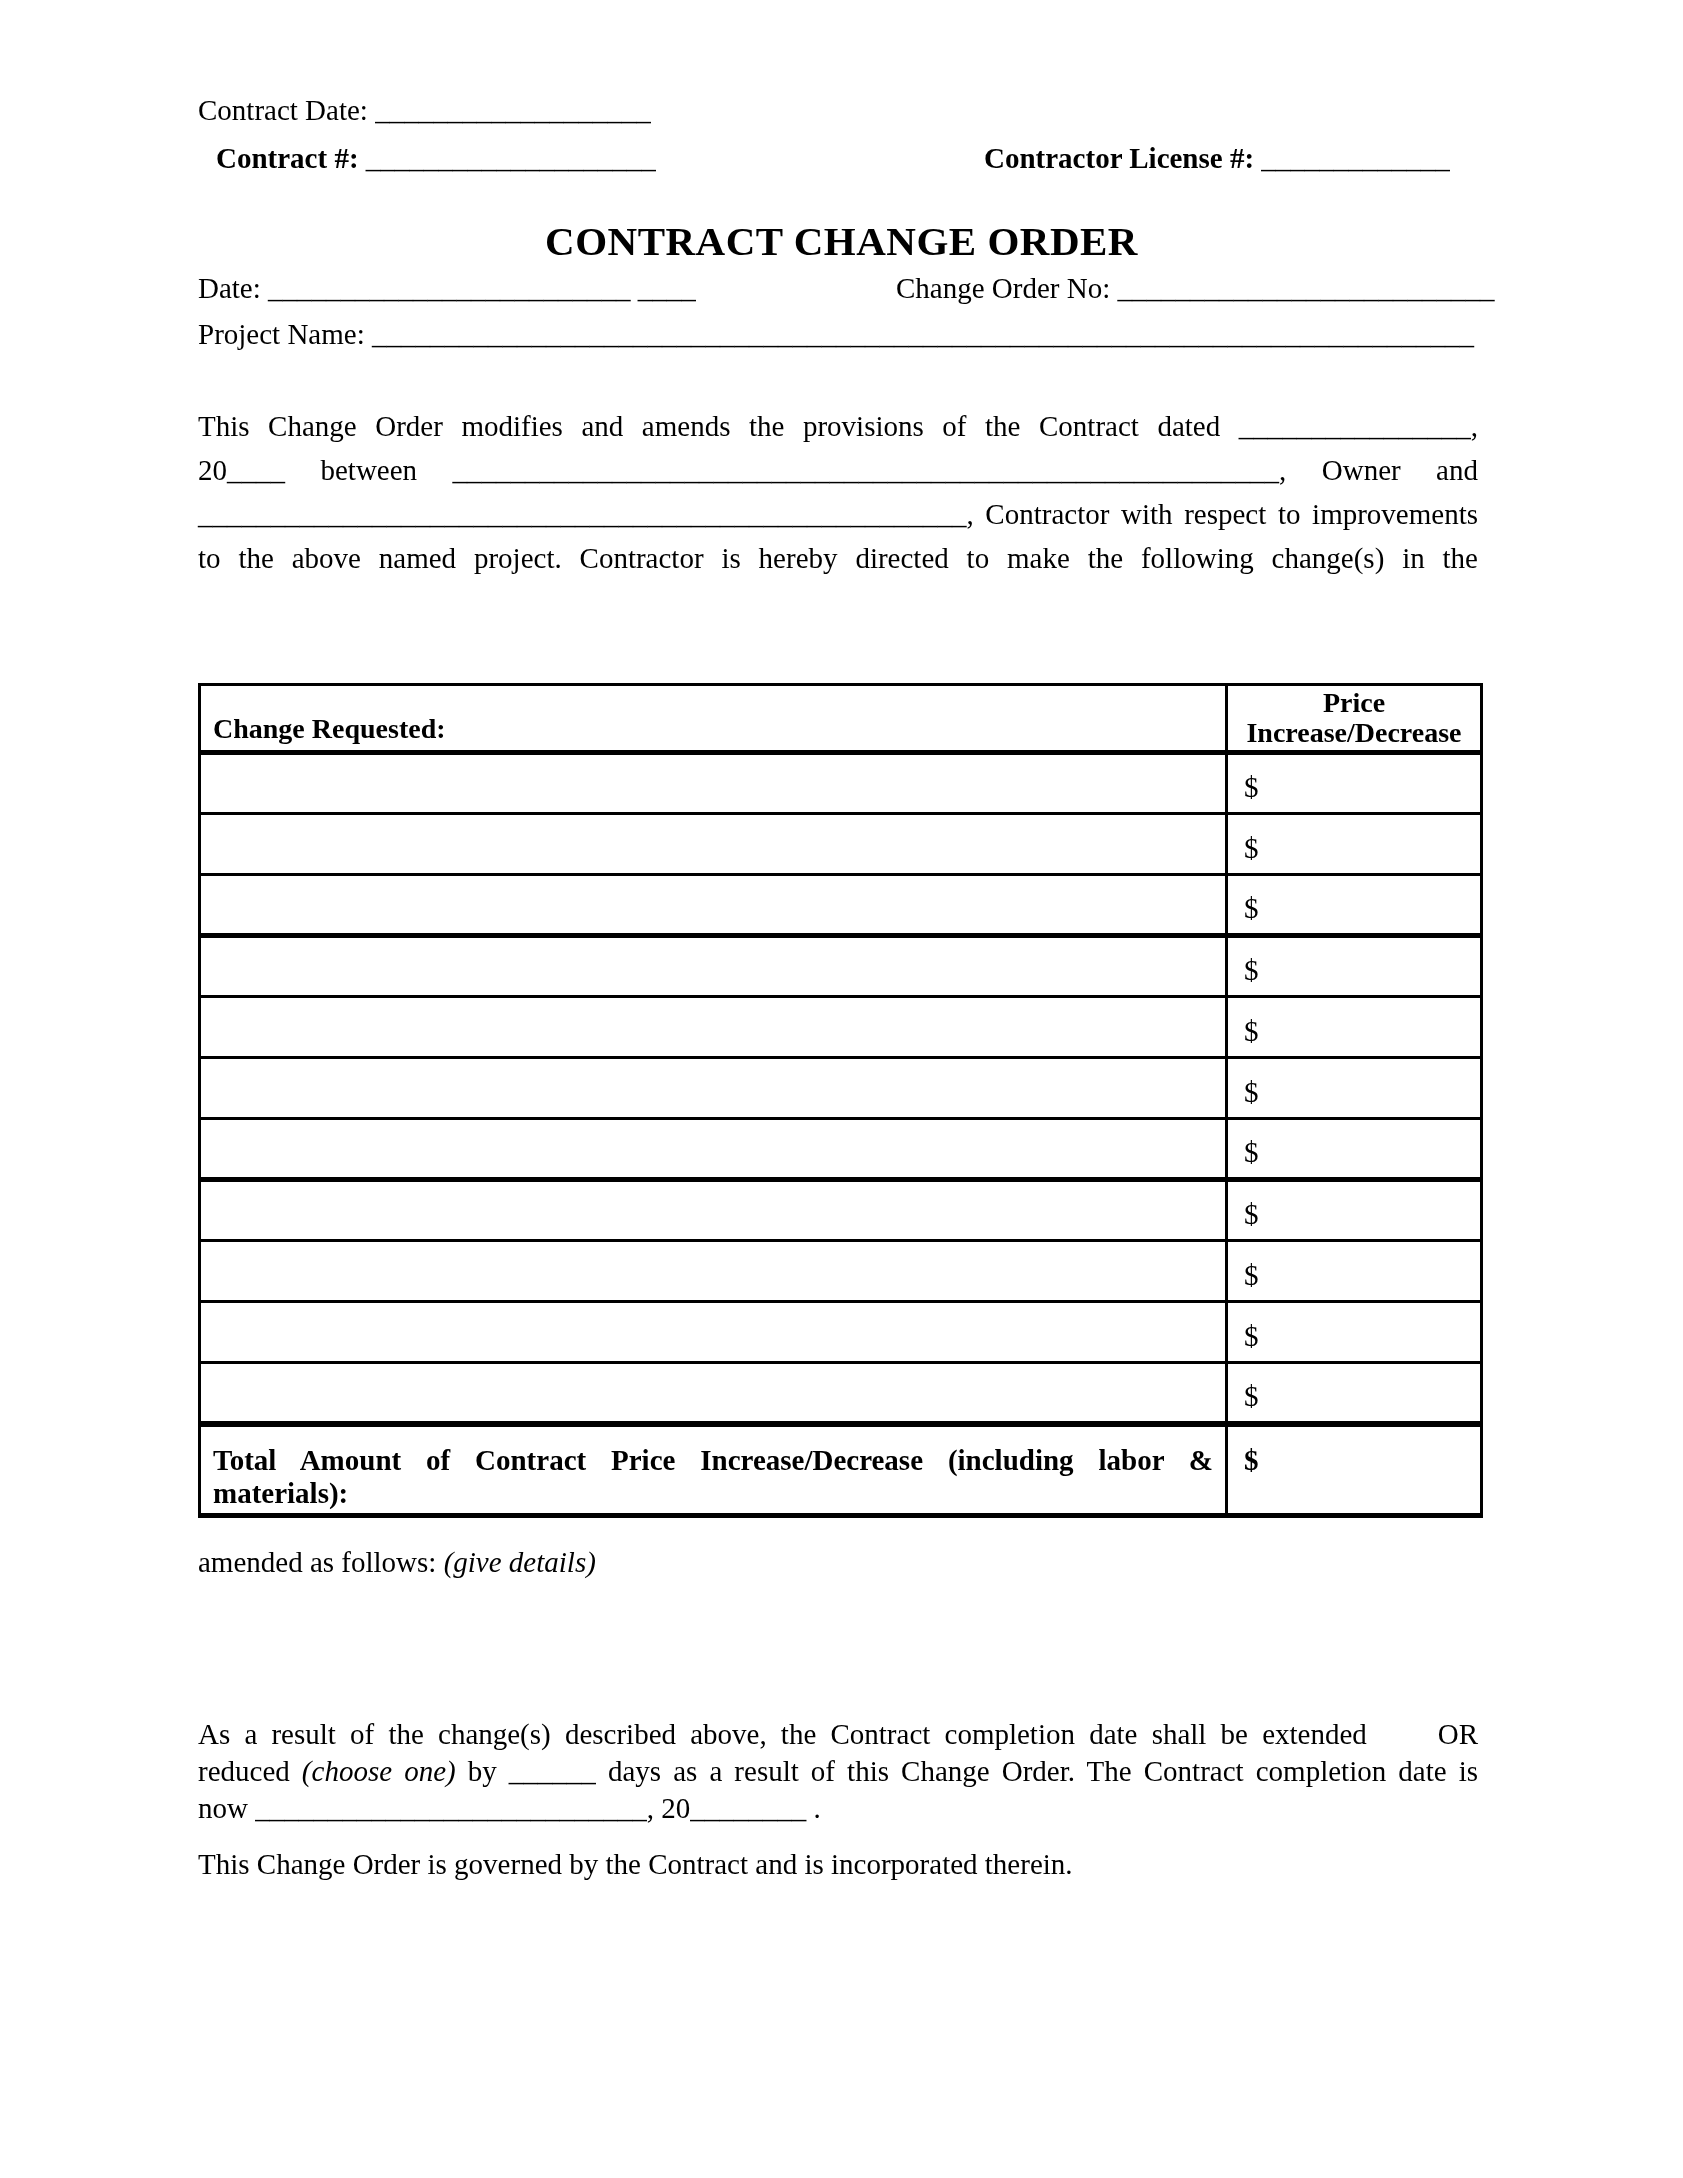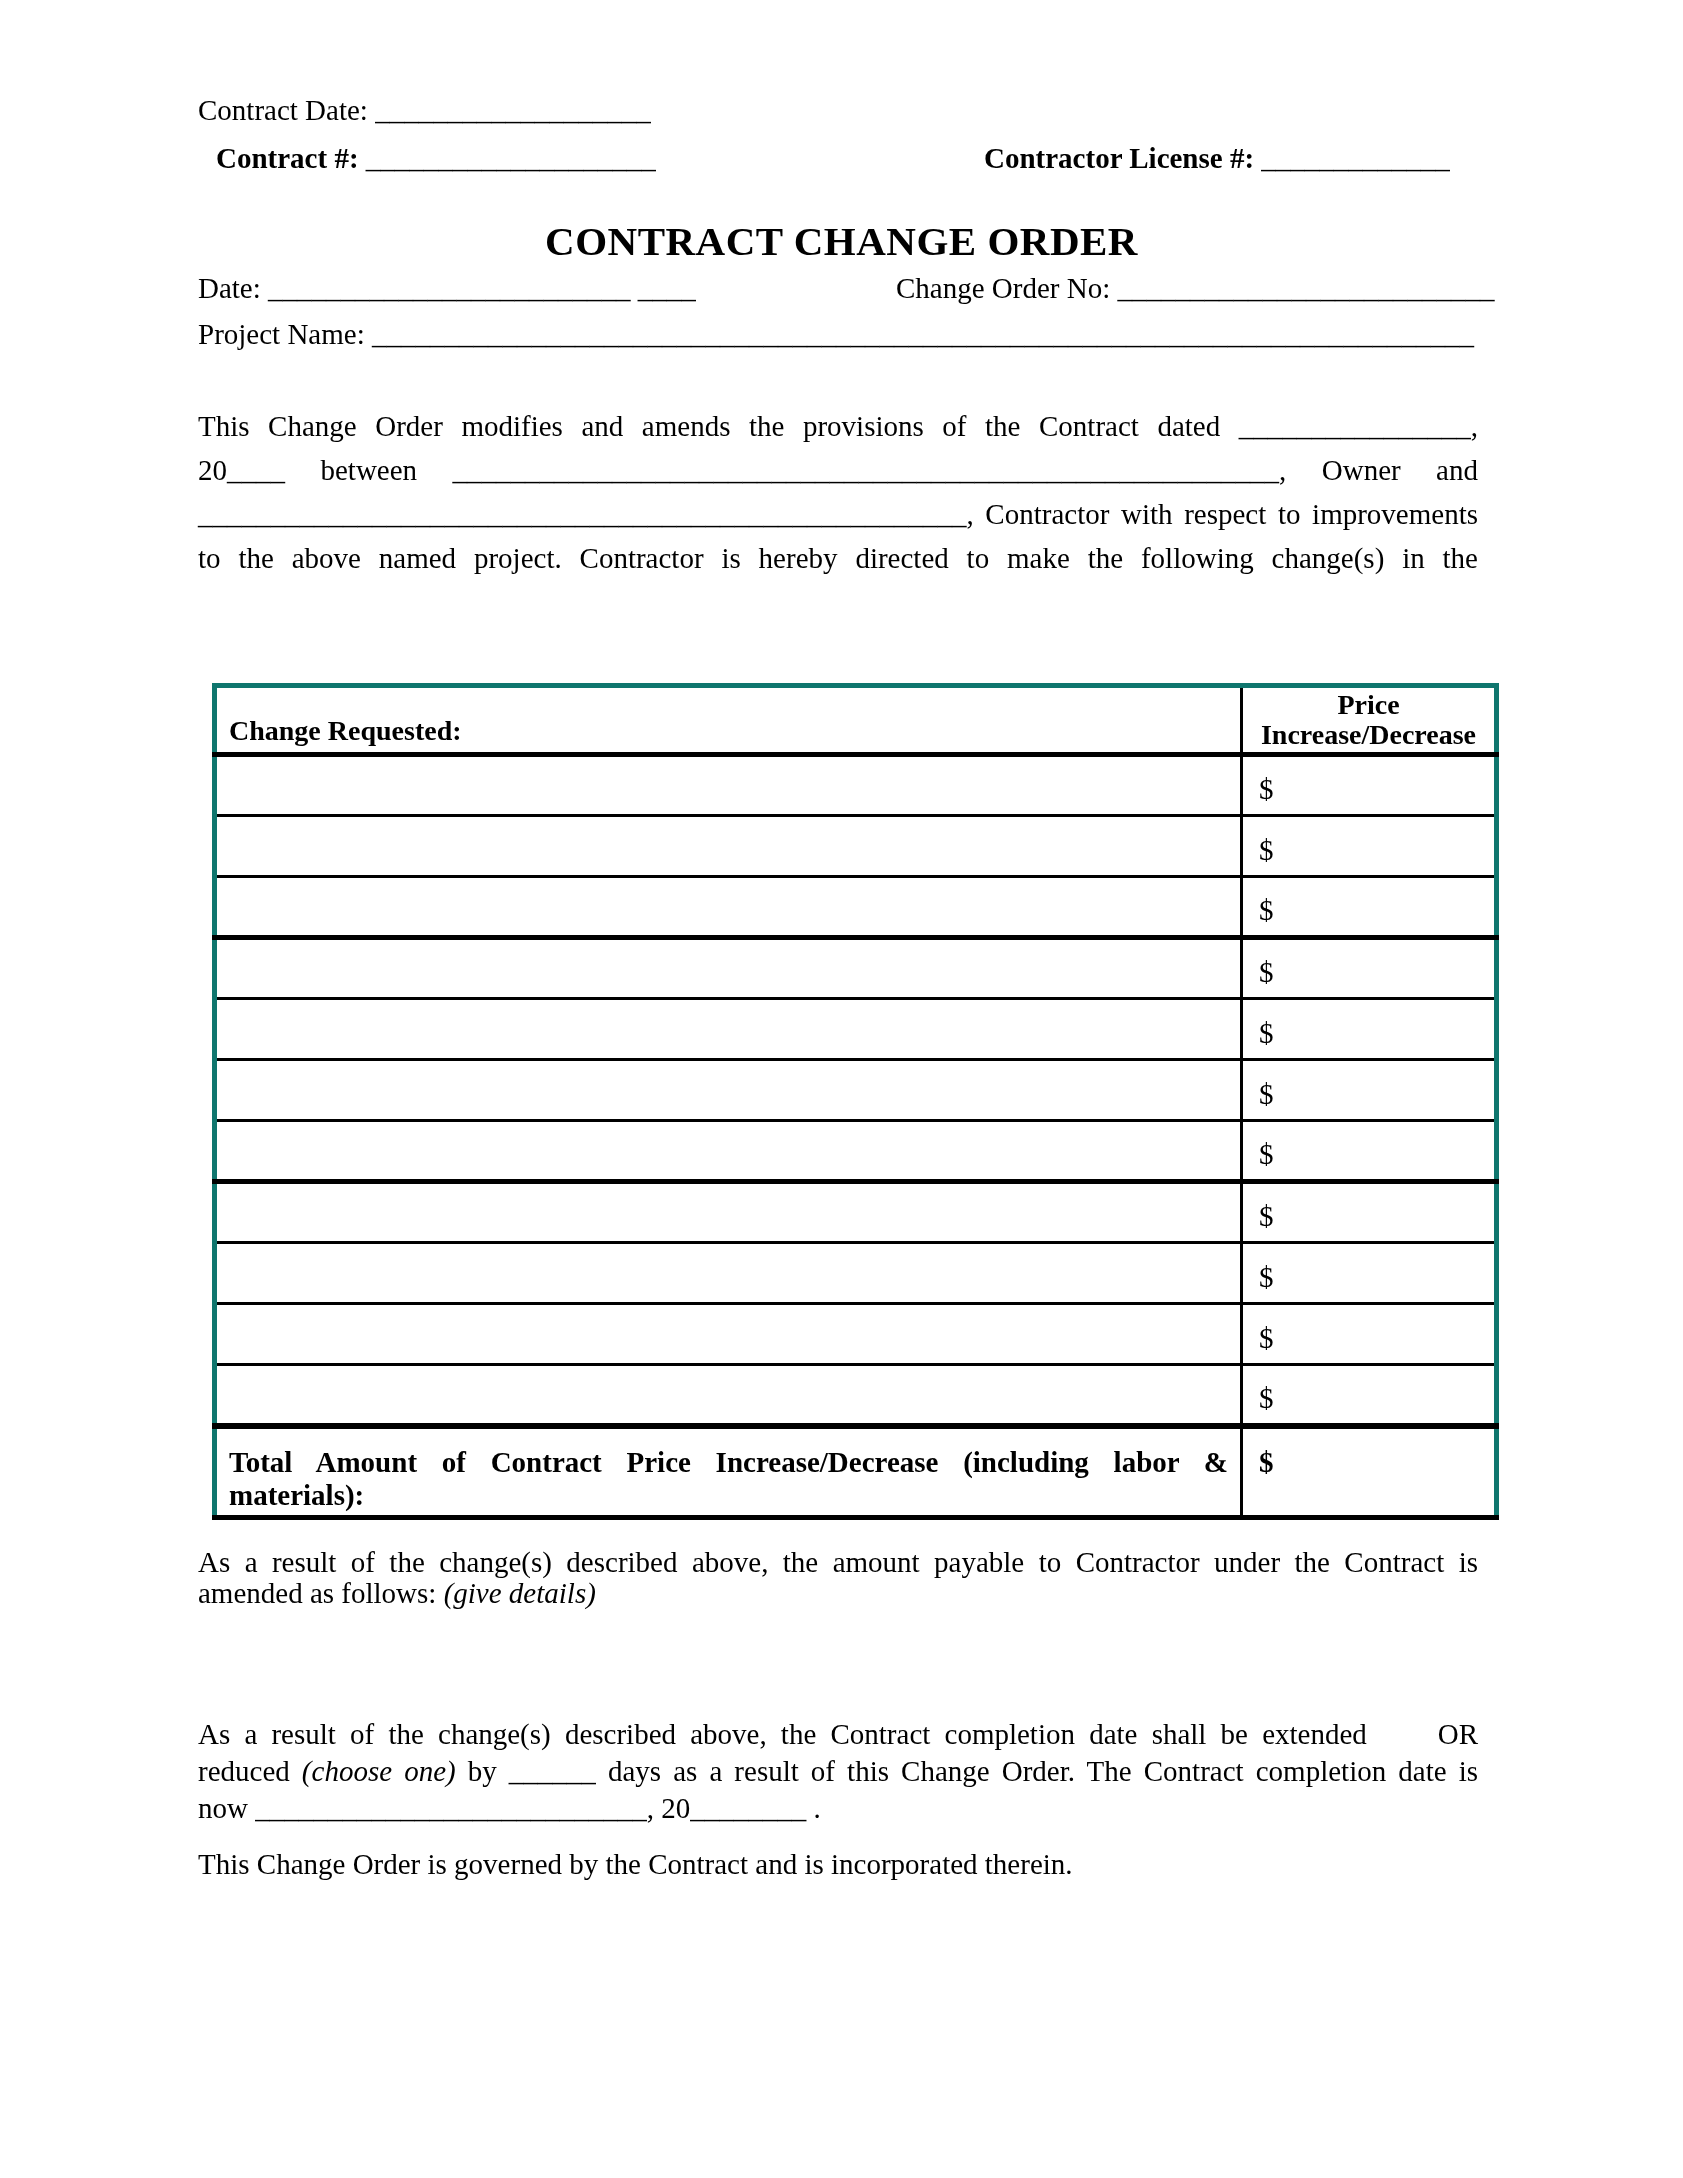--- a/index.html
+++ b/index.html
@@ -30,23 +30,23 @@
   .para { left: 198px; width: 1280px; }
   .jline { text-align: justify; text-align-last: justify; }
   .jline.last { text-align-last: auto; }
   #intro { top: 404px; line-height: 44px; }
   #para-amount { top: 1547px; line-height: 31px; }
   #para-completion { top: 1716px; line-height: 37px; }
   #governed { top: 1847px; line-height: 34px; }
 
   
   table.co {
-    position: absolute; left: 212px; top: 683px;
+    position: absolute; left: 198px; top: 683px;
     width: 1282px; table-layout: fixed; border-collapse: collapse;
-    border: 5px solid #0f766e;
+    border: 1px solid #0f766e;
     padding-left: 9px;
   }
   table.co td { border: 3px solid #000; vertical-align: bottom; }
   col.c1 { width: 1027px; }
   col.c2 { width: 255px; }
   tr.hdr td { border-bottom-width: 5px; height: 59px; font-weight: bold; font-size: 28px; }
   td.hcell1 { padding: 0 0 5px 12px; vertical-align: bottom; }
   td.hcell2 { text-align: center; vertical-align: middle; line-height: 30px; padding: 2px 4px; }
   tr.drow td { height: 61px; }
   tr.drow td.pcell { padding: 0 0 8px 16px; }
@@ -158,21 +158,20 @@
     </tbody>
   <tfoot>
     <tr class="total">
       <td class="tlabel">Total Amount of Contract Price Increase/Decrease (including labor &amp; materials):</td>
       <td class="tprice">$</td>
     </tr>
   </tfoot>
 </table>
 
 <div id="para-amount" class="abs para">
-    <div class="jline"><span>As a result of the change(s) described above, the amount payable to Contractor under the Contract is</span></div>
     <div class="jline last"><span>amended as follows: </span><span class="it">(give details)</span></div>
   </div>
 
 <div id="para-completion" class="abs para">
     <div class="jline"><span>As a result of the change(s) described above, the Contract completion date shall be extended &nbsp; &nbsp; OR</span></div>
     <div class="jline"><span>reduced </span><span class="it">(choose one)</span><span> by ______ days as a result of this Change Order. The Contract completion date is</span></div>
     <div class="jline last"><span>now ___________________________, 20________ .</span></div>
   </div>
 
 <div id="governed" class="abs para">This Change Order is governed by the Contract and is incorporated therein.</div>

